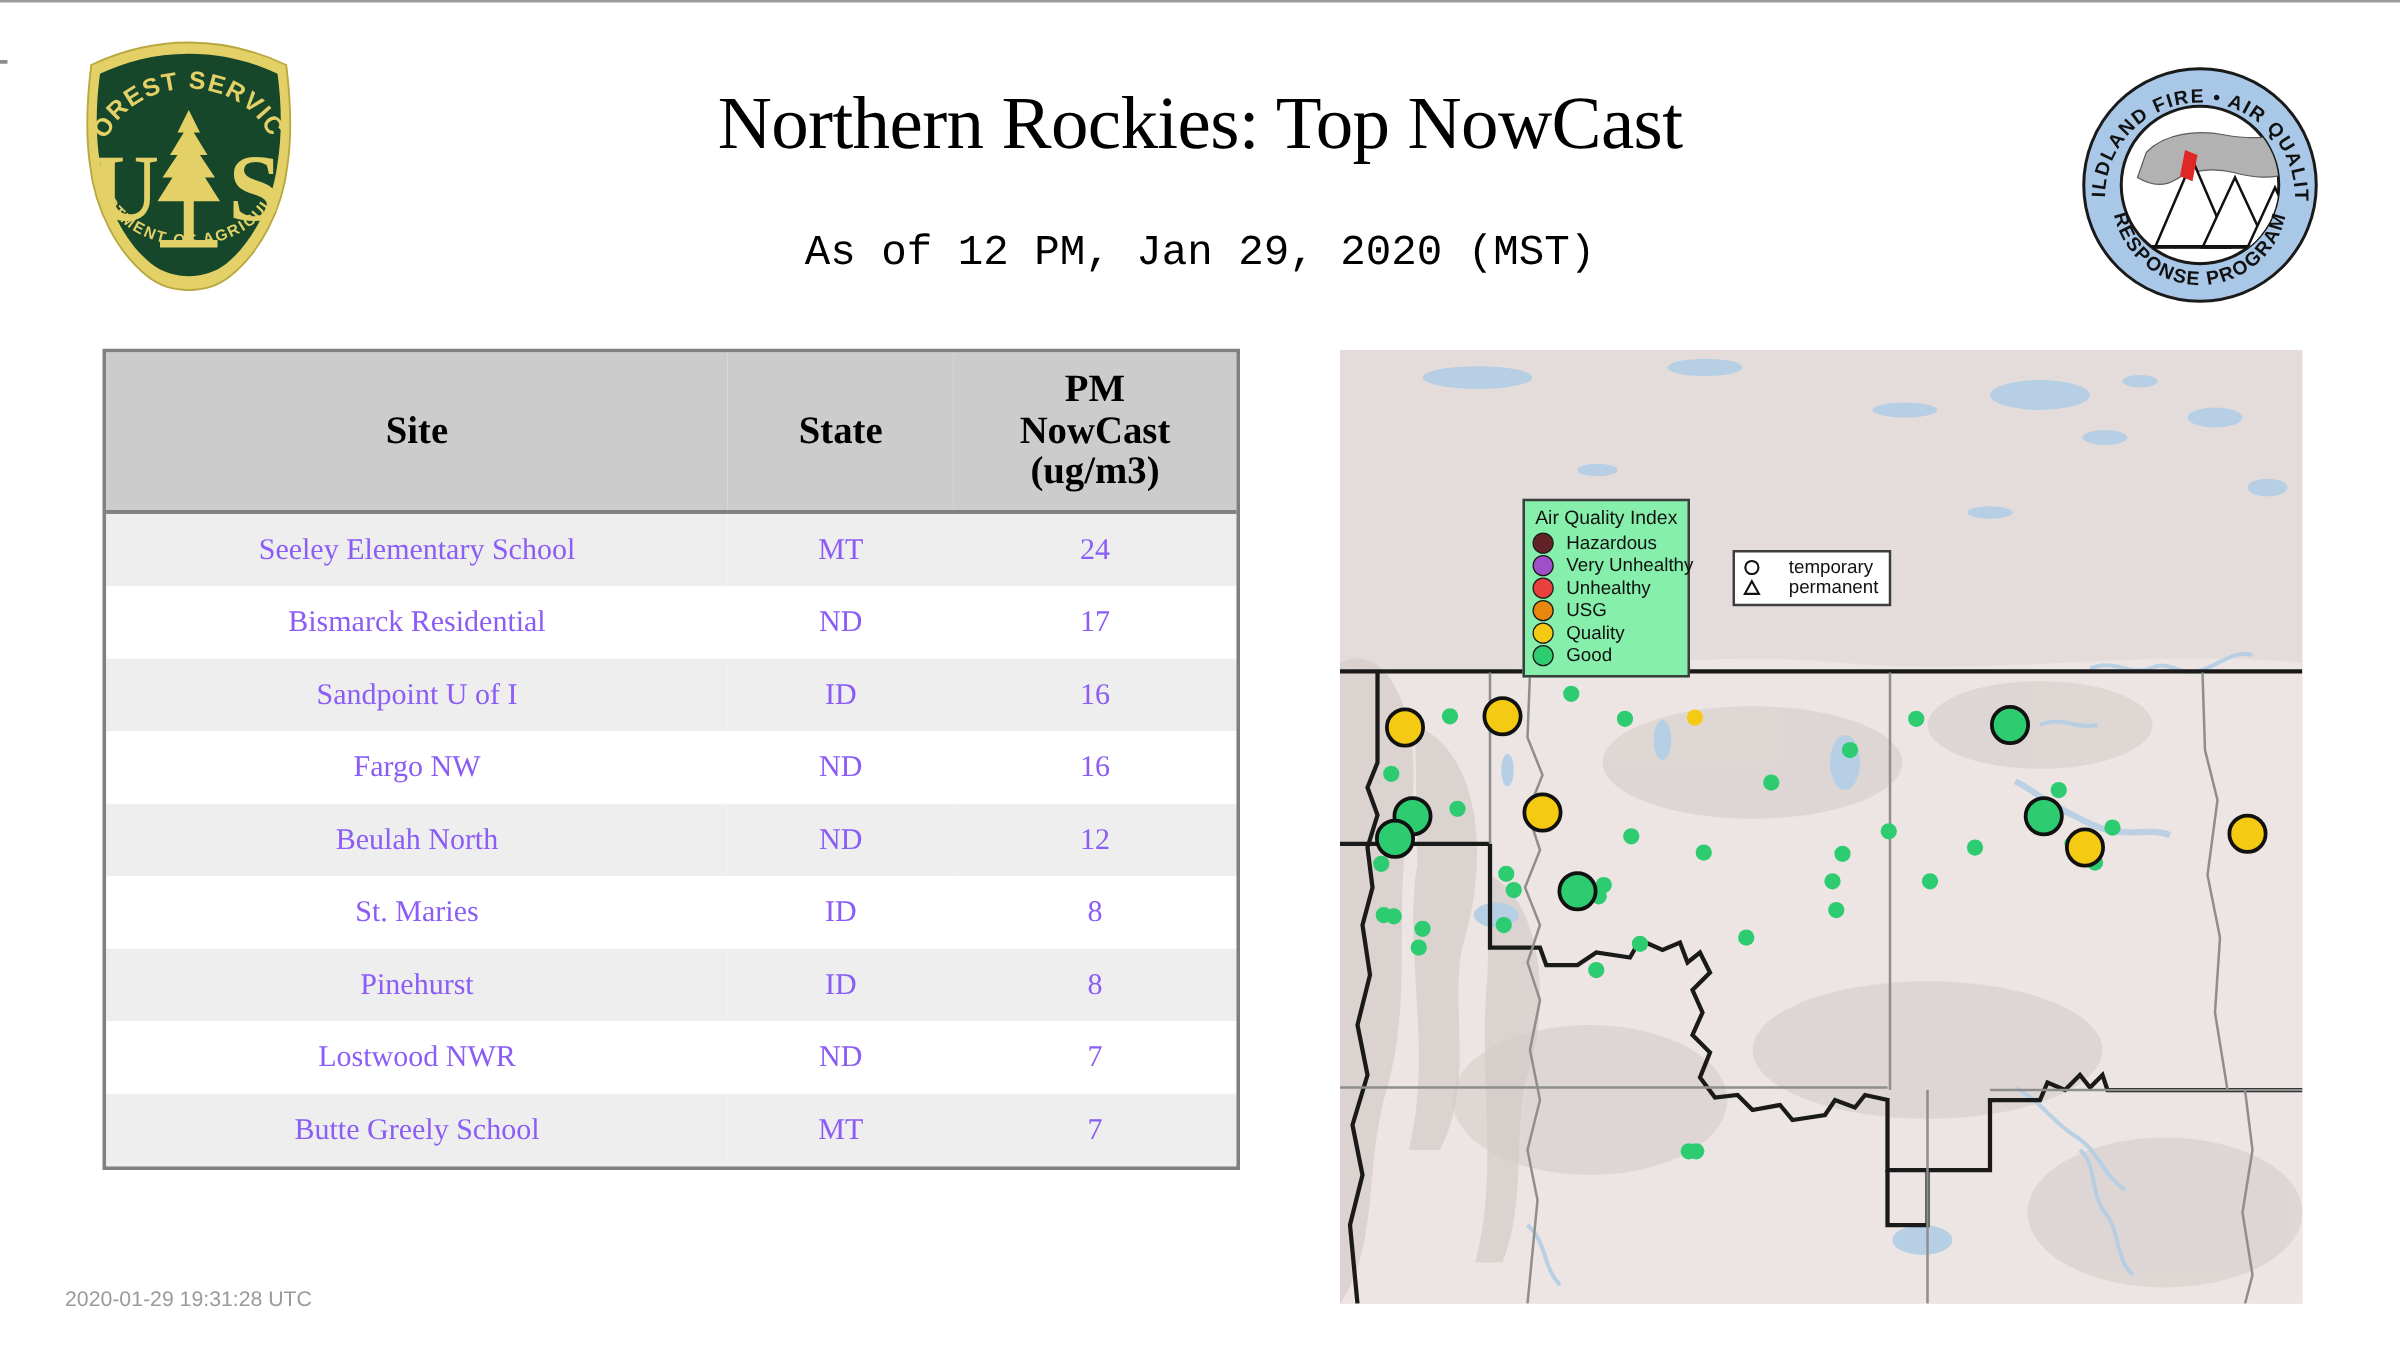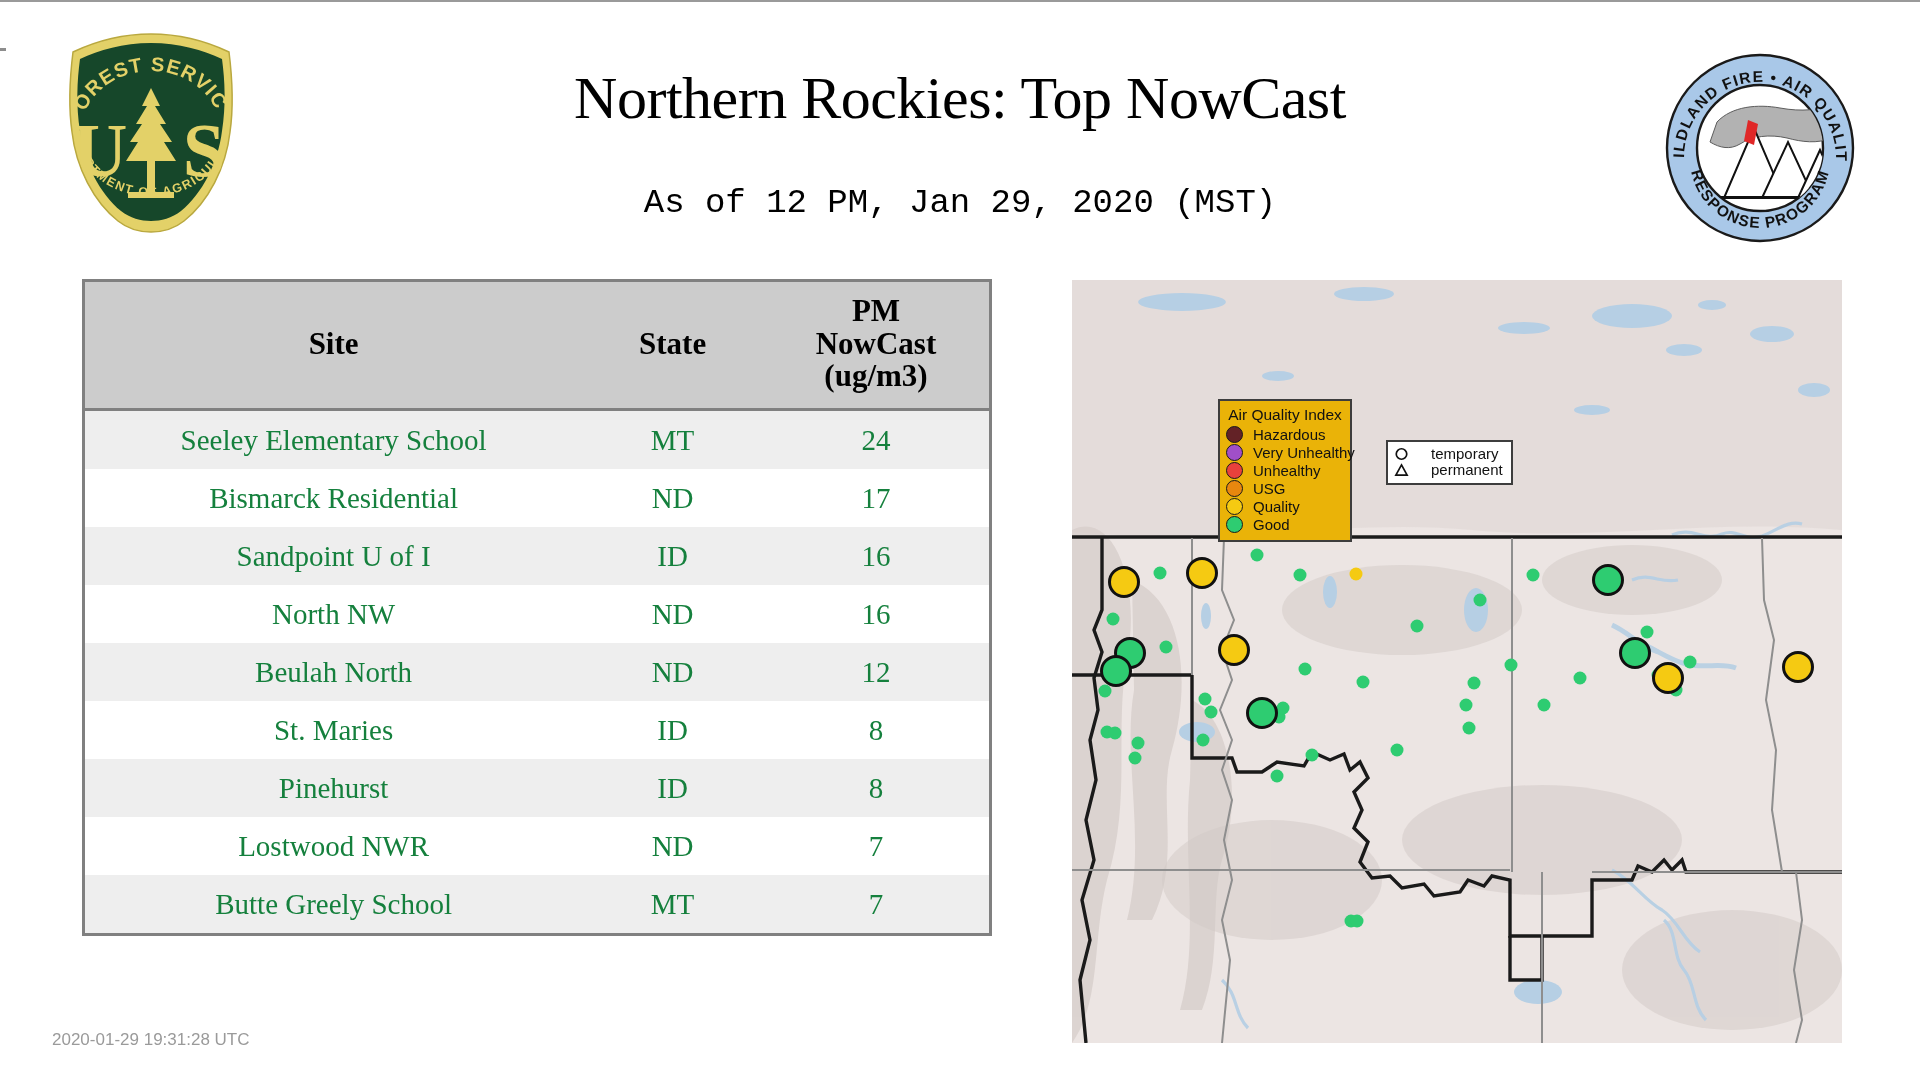--- a/index.html
+++ b/index.html
@@ -75,22 +75,22 @@
     border-bottom: 3px solid #808080;
     font-size: 31px;
     font-weight: bold;
     color: #000;
     padding: 8px 0 10px 0;
     line-height: 1.05;
     height: 108px;
     vertical-align: middle;
   }
   table.aq td {
-    font-size: 29px;
-    color: #15803d;
+    font-size: 24px;
+    color: #8b5cf6;
     text-align: center;
     height: 58px;
     padding: 0;
     vertical-align: middle;
   }
   table.aq tbody tr:nth-child(odd) td { background: #eeeeee; }
   table.aq tbody tr:nth-child(even) td { background: #ffffff; }
   .col-site  { width: 55%; }
   .col-state { width: 20%; }
   .col-val   { width: 25%; }
@@ -101,21 +101,21 @@
     left: 1072px; top: 278px;
     width: 770px; height: 763px;
     overflow: hidden;
     background: #ece6e4;
   }
   .terrain { position: absolute; inset: 0; }
   .legend-aqi {
     position: absolute;
     left: 1218px; top: 397px;
     width: 134px;
-    background: #eab308;
+    background: #86efac;
     border: 2px solid #3d3d3d;
     padding: 5px 6px 6px 6px;
     box-sizing: border-box;
     font-size: 15px;
     color: #111;
     z-index: 20;
   }
   .legend-aqi .lg-title {
     text-align: center;
     font-size: 15.5px;
@@ -276,21 +276,21 @@
           <td>Bismarck Residential</td>
           <td>ND</td>
           <td>17</td>
         </tr>
         <tr>
           <td>Sandpoint U of I</td>
           <td>ID</td>
           <td>16</td>
         </tr>
         <tr>
-          <td>North NW</td>
+          <td>Fargo NW</td>
           <td>ND</td>
           <td>16</td>
         </tr>
         <tr>
           <td>Beulah North</td>
           <td>ND</td>
           <td>12</td>
         </tr>
         <tr>
           <td>St. Maries</td>

